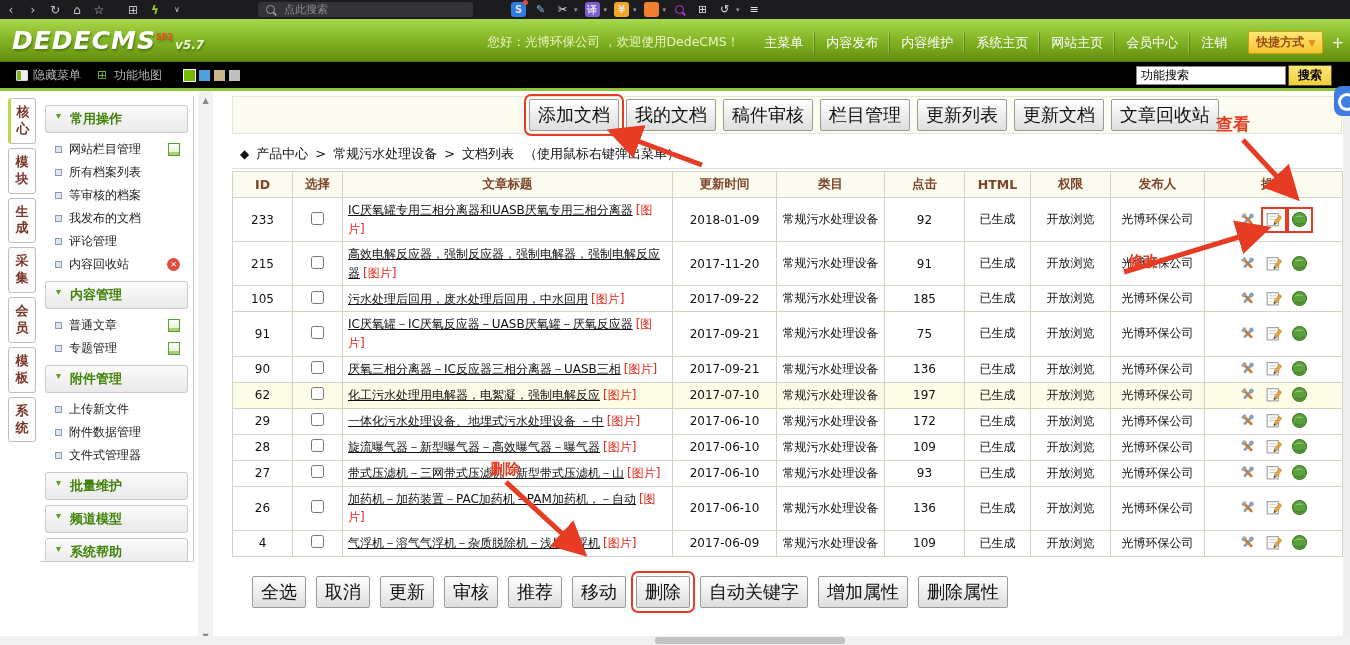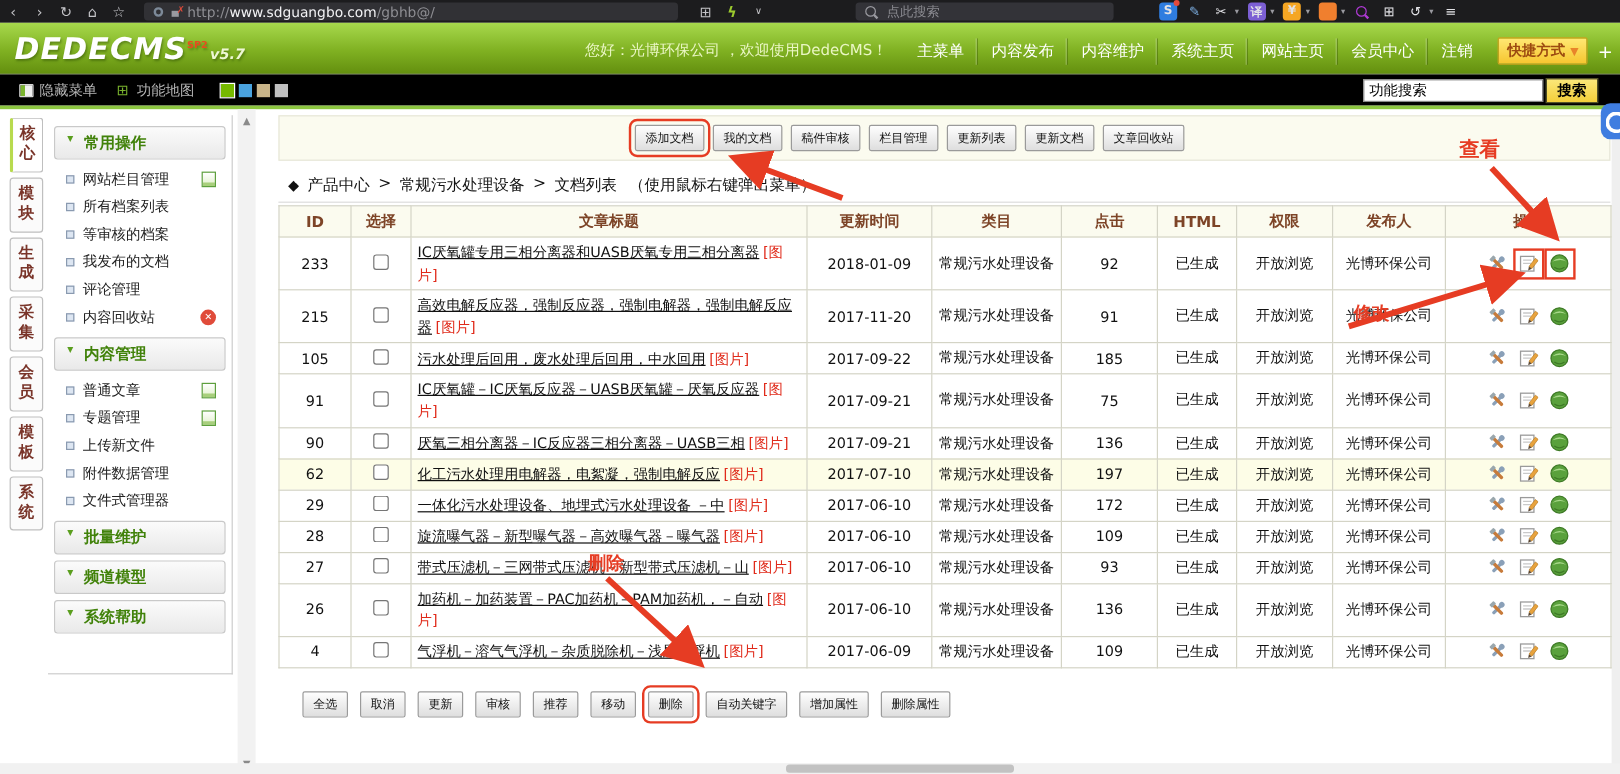--- a/index.html
+++ b/index.html
@@ -62,21 +62,21 @@
   .bullet { width:7px; height:7px; border:1px solid #8a9ab0; background:#dde6f2; margin-right:7px; flex:none; }
   .ic-doc { margin-left:auto; width:12px; height:13px; border:1px solid #5d9f3c; background:linear-gradient(#fff,#dff0c8); box-shadow:inset 0 -3px 0 #a8cf7c; }
   .ic-recycle { margin-left:auto; width:13px; height:13px; border-radius:50%; background:#e04b3a; color:#fff; font-size:8px; line-height:13px; text-align:center; font-weight:bold; }
   #side-scroll { position:absolute; left:198px; top:91px; width:15px; bottom:0; background:#f2f2f2; }
   #side-scroll .arr { position:absolute; left:0; width:15px; text-align:center; color:#8a8a8a; font-size:8px; }
   #right-strip { position:absolute; right:0; top:91px; width:7px; height:546px; background:#efefef; }
 
   
   #main { position:absolute; left:232px; top:96px; width:1110px; }
   #btn-panel { background:#fbfbef; border:1px solid #e6e6d8; height:38px; display:flex; align-items:center; gap:7px; padding-left:296px; }
-  .tbtn { background:linear-gradient(#fefefe,#dedede); border:1px solid #9a9a9a; border-radius:2px; color:#111; font-size:10px; padding:3px 8px; cursor:pointer; font-family:Liberation Mono, monospace; white-space:nowrap; }
+  .tbtn { background:linear-gradient(#fefefe,#dedede); border:1px solid #9a9a9a; border-radius:2px; color:#111; font-size:18px; padding:3px 8px; cursor:pointer; font-family:Liberation Mono, monospace; white-space:nowrap; }
   .ann-outline { outline:2px solid #e63c23; outline-offset:3px; }
   #crumb { height:30px; display:flex; align-items:center; border-bottom:1px solid #dcdcdc; font-size:13px; color:#111; padding-left:8px; margin-top:5px; }
   #crumb .dia { margin-right:7px; font-size:12px; }
   #crumb .sep { margin:0 7px; }
   #crumb .hint { margin-left:10px; }
   table { width:1110px; border-collapse:collapse; margin-top:2px; font-size:12px; table-layout:fixed; }
   th { background:#fbfbef; color:#7d4427; font-weight:bold; border:1px solid #d4d4c6; height:26px; font-size:12.5px; }
   td { border:1px solid #d4d4c6; text-align:center; color:#111; padding:2px 3px; height:26px; }
   td.title { text-align:left; padding:3px 5px; line-height:1.55; }
   tr.tall td { height:42px; }
@@ -100,25 +100,20 @@
 </style>
 </head>
 <body>
 
 <div id="browser-bar">
   <span class="bicon">‹</span>
   <span class="bicon">›</span>
   <span class="bicon">↻</span>
   <span class="bicon">⌂</span>
   <span class="bicon">☆</span>
-  <div id="url-box">
-    <span class="dot-ic"></span>
-    <span class="lock-ic"></span>
-    <span><span class="url-dim">http://</span><span class="url-host">www.sdguangbo.com</span><span class="url-dim">/gbhb@/</span></span>
-  </div>
   <span class="bicon" style="margin-left:12px;">⊞</span>
   <span class="bicon" style="color:#9ccb2e;font-weight:bold;">ϟ</span>
   <span class="bicon" style="font-size:8px;">∨</span>
   <div id="browser-search">
     <span class="mag"></span>
     <span>点此搜索</span>
   </div>
   <div id="ext-icons">
       <span class="ext badged" style="background: rgb(47, 125, 224); font-weight: bold; font-size: 10px;">S</span>
       <span class="ext" style="color: rgb(127, 179, 232);">✎</span>
@@ -242,20 +237,21 @@
     <div class="menu-item">
       <span class="bullet"></span>
       <span>普通文章</span>
       <span class="ic-doc"></span>
     </div>
     <div class="menu-item">
       <span class="bullet"></span>
       <span>专题管理</span>
       <span class="ic-doc"></span>
     </div>
+    <div class="sec-head">附件管理</div>
     <div class="menu-item">
       <span class="bullet"></span>
       <span>上传新文件</span>
     </div>
     <div class="menu-item">
       <span class="bullet"></span>
       <span>附件数据管理</span>
     </div>
     <div class="menu-item">
       <span class="bullet"></span>

